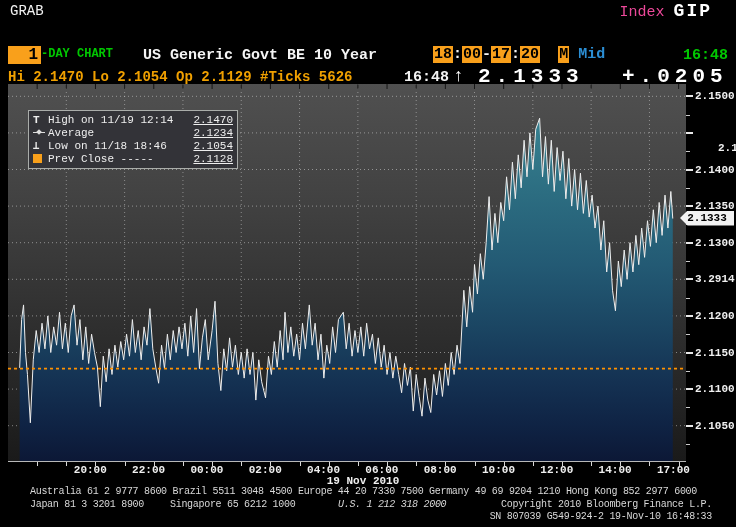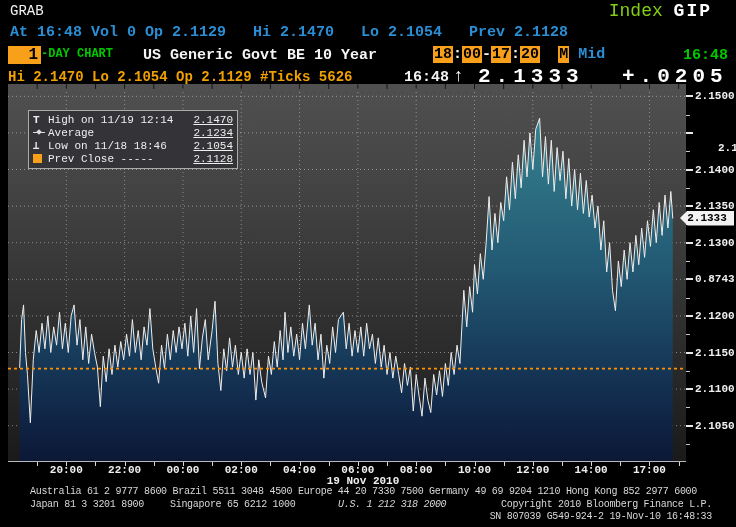--- a/index.html
+++ b/index.html
@@ -2,21 +2,21 @@
 <html><head>
 <meta charset="utf-8">
 <style>
   html,body{margin:0;padding:0;background:#000;}
   .screen{position:relative;width:736px;height:527px;background:#000;overflow:hidden;
     font-family:"Liberation Mono","DejaVu Sans Mono",monospace;color:#e8e8e8;}
   .abs{position:absolute;white-space:pre;}
   
   .grab{left:10px;top:3px;font-size:14px;color:#f2f2f2;}
   .idx-group{right:24px;top:1px;}
-  .idx-label{font-size:18px;color:#84cc16;text-align:right;}
+  .idx-label{font-size:15px;color:#ec4899;text-align:right;}
   .idx-code{font-size:18px;font-weight:bold;letter-spacing:2px;color:#ffffff;}
   .quote-line{left:10px;top:24px;font-size:15px;font-weight:bold;color:#2b8ed4;}
   
   .row3{left:0;top:46px;width:736px;height:20px;}
   .obox{display:inline-block;background:#f9a01b;color:#000;font-weight:bold;text-align:right;}
   .period-box{position:absolute;left:8px;top:0;width:30px;height:18px;font-size:16px;padding-right:3px;}
   .chart-kind{position:absolute;left:41px;top:1px;font-size:12px;font-weight:bold;color:#00c800;}
   .security{position:absolute;left:143px;top:1px;font-size:15px;font-weight:bold;color:#f5f5f5;}
   .session{position:absolute;left:433px;top:0;font-size:15px;font-weight:bold;}
   .session .t{background:#f9a01b;color:#000;padding:0 1px;}
@@ -49,41 +49,40 @@
   .ytick{position:absolute;left:2px;width:7px;height:2px;background:#e8e8e8;}
   .ytick.minor{width:4px;height:1px;left:2px;background:#cccccc;}
   .ylab{position:absolute;left:11px;width:41px;font-weight:bold;}
   .price-tag{position:absolute;left:-4px;width:54px;height:15px;background:#f2f2f2;color:#000;
     font-size:11px;font-weight:bold;text-align:center;line-height:15px;
     clip-path:polygon(0 50%,14% 0,100% 0,100% 100%,14% 100%);}
   
   .xaxis{position:absolute;left:0;top:461px;width:736px;height:26px;color:#f0f0f0;}
   .xaxis-line{position:absolute;left:8px;top:0;width:678px;border-top:1px solid #b8b8b8;}
   .xtick{position:absolute;top:1px;width:1px;height:4px;background:#d8d8d8;}
-  .xlab{position:absolute;top:3px;width:44px;text-align:center;font-size:11px;font-weight:bold;}
+  .xlab{position:absolute;top:3px;width:44px;text-align:center;font-size:11px;font-weight:bold;margin-left:24px;}
   .date-label{position:absolute;left:303px;top:14px;width:120px;text-align:center;font-size:11px;font-weight:bold;}
   
   .footer{position:absolute;left:0;top:486px;width:736px;font-size:10px;letter-spacing:-0.3px;color:#d8d8d8;}
   .fline{position:absolute;white-space:pre;}
   .f1{left:30px;top:0;}
   .f2a{left:30px;top:13px;}
   .f2b{left:170px;top:13px;}
   .f2c{left:338px;top:13px;font-style:italic;}
   .f2d{right:24px;top:13px;}
   .f3{right:24px;top:25px;}
 </style>
 </head>
 <body>
 
 <div class="screen">
 
   <span class="abs grab">GRAB</span>
   <span class="abs idx-group"><span class="idx-label">Index</span><span class="idx-label">&nbsp;</span><span class="idx-code">GIP</span></span>
 
-  <span class="abs quote-line">At 16:48 Vol 0 Op 2.1129   Hi 2.1470   Lo 2.1054   Prev 2.1128</span>
 
   <div class="abs row3">
     <span class="obox period-box">1</span>
     <span class="chart-kind">-DAY CHART</span>
     <span class="security">US Generic Govt BE 10 Year</span>
     <span class="session"><span class="t">18</span><span class="sep">:</span><span class="t">00</span><span class="sep">-</span><span class="t">17</span><span class="sep">:</span><span class="t">20</span><span class="sep">  </span><span class="t">M</span><span class="sep"> </span><span class="mid-label">Mid</span></span>
     <span class="clock">16:48</span>
   </div>
 
   <div class="abs row4">
@@ -198,21 +197,21 @@
       <div class="ylab" style="top: 6.3px;">2.1500</div>
       <div class="ytick" style="top: 47.9px;"></div>
       <div class="ylab" style="top: 58px; margin-left: 23px;">2.1450</div>
       <div class="ytick" style="top: 84.5px;"></div>
       <div class="ylab" style="top: 79.5px;">2.1400</div>
       <div class="ytick" style="top: 121.1px;"></div>
       <div class="ylab" style="top: 116.1px;">2.1350</div>
       <div class="ytick" style="top: 157.7px;"></div>
       <div class="ylab" style="top: 152.7px;">2.1300</div>
       <div class="ytick" style="top: 194.3px;"></div>
-      <div class="ylab" style="top: 189.3px;">0.8743</div>
+      <div class="ylab" style="top: 189.3px;">3.2914</div>
       <div class="ytick" style="top: 230.9px;"></div>
       <div class="ylab" style="top: 225.9px;">2.1200</div>
       <div class="ytick" style="top: 267.5px;"></div>
       <div class="ylab" style="top: 262.5px;">2.1150</div>
       <div class="ytick" style="top: 304.1px;"></div>
       <div class="ylab" style="top: 299.1px;">2.1100</div>
       <div class="ytick" style="top: 340.7px;"></div>
       <div class="ylab" style="top: 335.7px;">2.1050</div>
       <div class="ytick minor" style="top: 30.6px;"></div>
       <div class="ytick minor" style="top: 67.2px;"></div>

